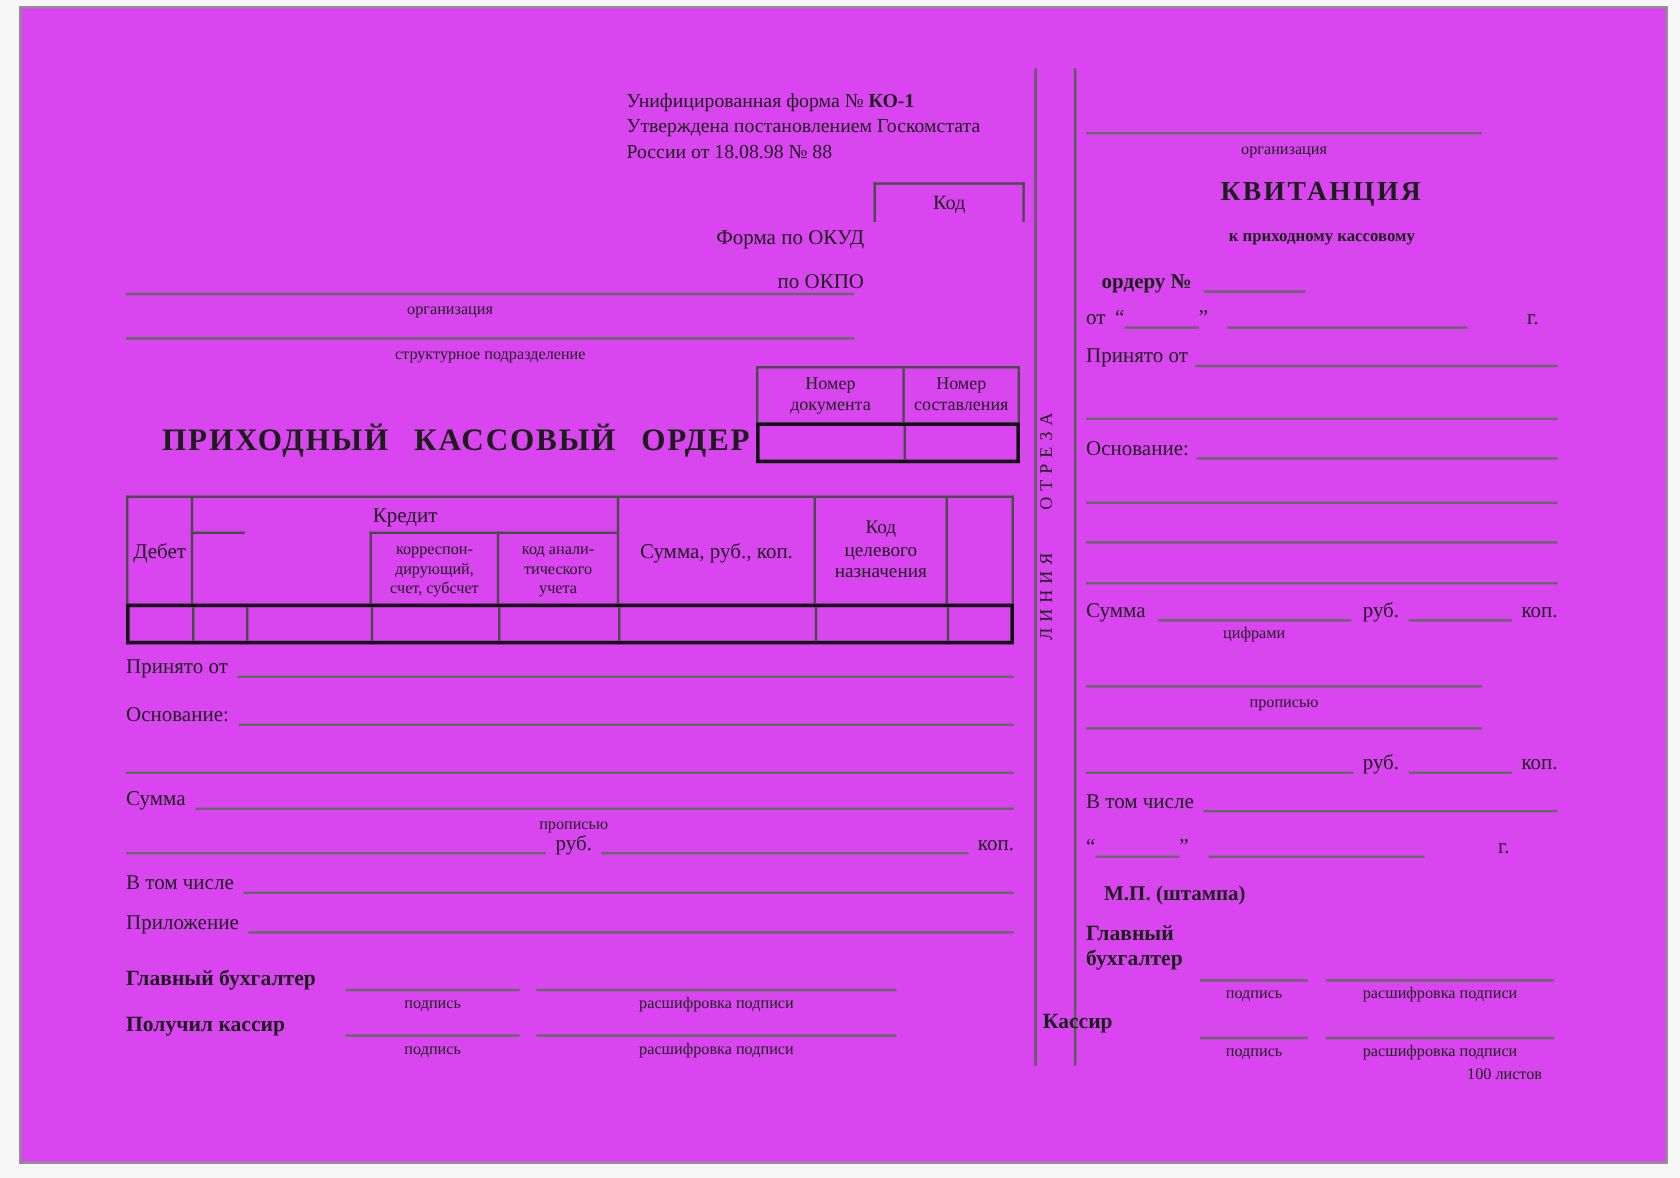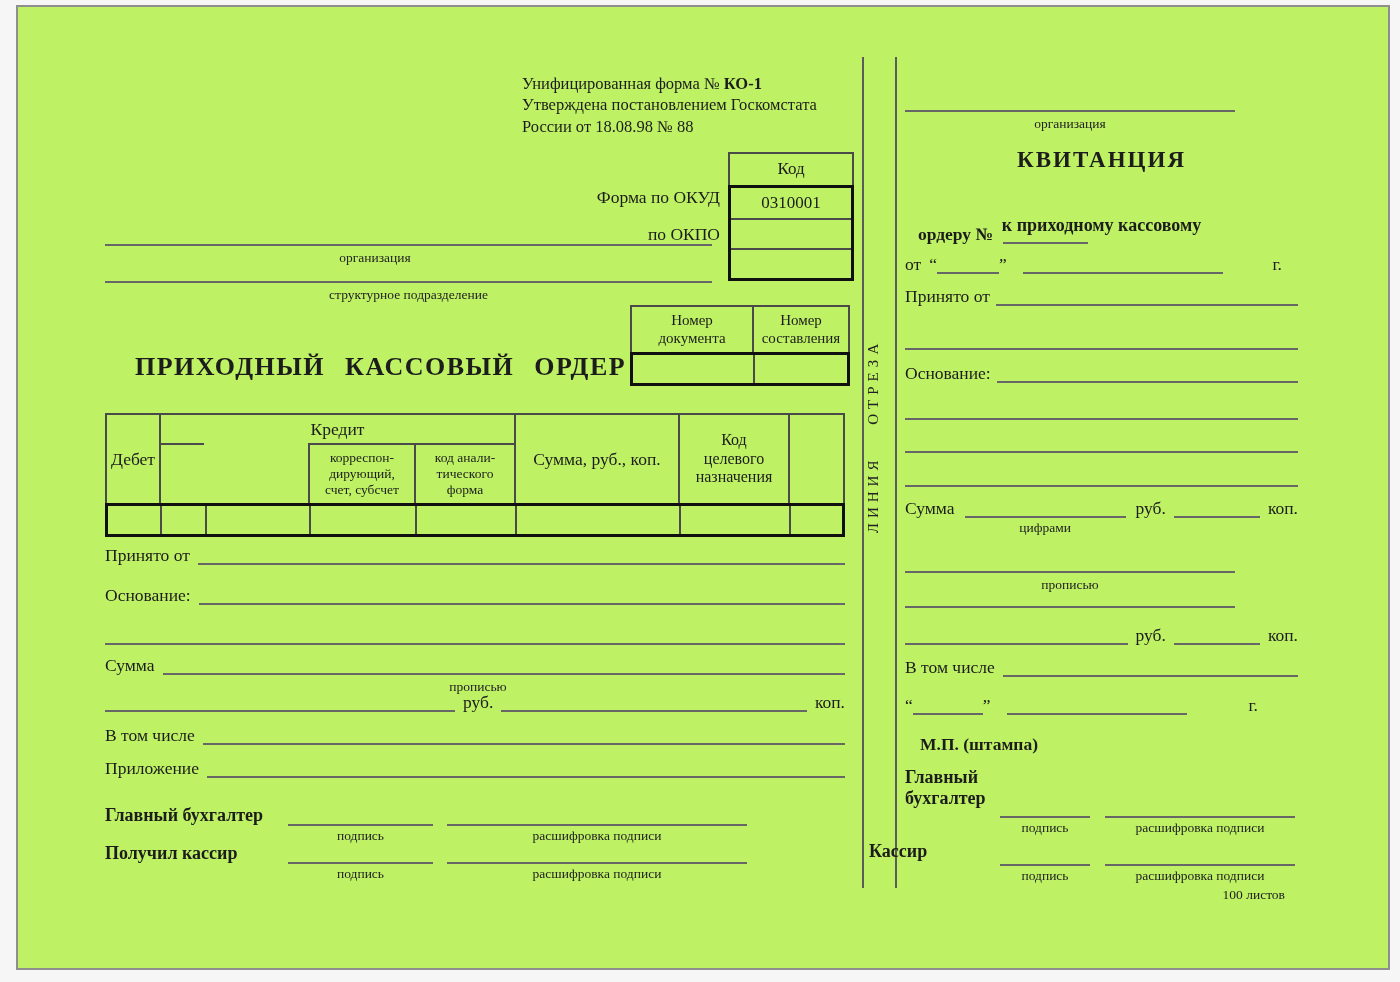--- a/index.html
+++ b/index.html
@@ -5,21 +5,21 @@
   * { margin:0; padding:0; box-sizing:border-box; }
   html,body { width:1400px; height:982px; }
   body {
     position:relative;
     background:#f6f6f6;
     font-family:"Liberation Serif", serif;
     color:#1c1c1c;
   }
   .sheet {
     position:absolute; left:16px; top:5px; width:1374px; height:965px;
-    background:#bef264; border:2px solid #8f8f8f; overflow:hidden;
+    background:#d946ef; border:2px solid #8f8f8f; overflow:hidden;
   }
   .abs { position:absolute; }
   .row { position:absolute; display:flex; align-items:flex-end; }
   .lbl { font-size:17.5px; line-height:1.05; white-space:nowrap; padding-bottom:1px; }
   .b { font-weight:bold; }
   .fill { flex:1 1 auto; align-self:flex-end; border-bottom:2px solid #676767; height:2px; }
   .bl { flex:0 0 auto; align-self:flex-end; border-bottom:2px solid #676767; height:2px; position:relative; }
   .under { position:absolute; top:4px; left:0; right:0; text-align:center; font-size:13.5px; white-space:nowrap; color:#222; }
   .sub { position:absolute; font-size:13.5px; text-align:center; color:#222; }
   .pre { white-space:pre-line; }
@@ -61,41 +61,36 @@
 
   .vline { position:absolute; width:2px; background:#5b5b5b; }
   .cutline {
     position:absolute; left:638px; top:418px; width:440px; height:22px;
     transform:rotate(-90deg); text-align:center;
     font-size:15px; letter-spacing:5px; word-spacing:22px; color:#222;
   }
 
   .title-main { font-size:26px; font-weight:bold; letter-spacing:1.5px; word-spacing:12px; white-space:nowrap; }
   .title-receipt { font-size:23px; font-weight:bold; letter-spacing:2px; }
-  .rsub { font-size:18px; font-weight:bold;margin-top:25px; }
+  .rsub { font-size:14px; font-weight:bold; }
   .sheets { font-size:13.5px; }
 </style>
 </head>
 <body>
 
 <div class="sheet">
 
   <div class="abs approval" style="left:504px; top:66px; width:345px;">
     <div><span>Унифицированная форма № </span><span class="b">КО-1</span></div>
     <div>Утверждена постановлением Госкомстата</div>
     <div>России от 18.08.98 № 88</div>
   </div>
 
   <div class="abs kb" style="left:710px; top:145px;">
     <div class="kb-head">Код</div>
-    <div class="kb-body">
-      <div class="kb-cell">0310001</div>
-      <div class="kb-cell"></div>
-      <div class="kb-cell"></div>
-    </div>
   </div>
   <div class="abs lbl" style="left:480px; top:181px; width:222px; text-align:right;">Форма по ОКУД</div>
   <div class="abs lbl" style="left:480px; top:218px; width:222px; text-align:right;">по ОКПО</div>
 
   <div class="row" style="left:87px; top:217px; width:607px; height:22px;">
       <div class="fill"></div>
     </div>
   <div class="sub" style="left:87px; top:243px; width:540px;">организация</div>
   <div class="row" style="left:87px; top:254px; width:607px; height:22px;">
       <div class="fill"></div>
@@ -120,21 +115,21 @@
   <div class="abs mt" style="left:87px; top:406px;">
     <div class="mt-head">
       <div class="nb big" style="grid-column:1; grid-row:1/3;">Дебет</div>
       <div class="big" style="grid-column:2/6; grid-row:1;">Кредит</div>
       <div class="tb" style="grid-column:2; grid-row:2;"></div>
       <div class="tb pre" style="grid-column:4; grid-row:2;">корреспон-
 дирующий,
 счет, субсчет</div>
       <div class="tb pre" style="grid-column:5; grid-row:2;">код анали-
 тического
-форма</div>
+учета</div>
       <div class="big" style="grid-column:6; grid-row:1/3;">Сумма, руб., коп.</div>
       <div class="mid pre" style="grid-column:7; grid-row:1/3;">Код
 целевого
 назначения</div>
       <div style="grid-column:8; grid-row:1/3;"></div>
     </div>
     <div class="mt-body">
       <div></div>
       <div></div>
       <div></div>

